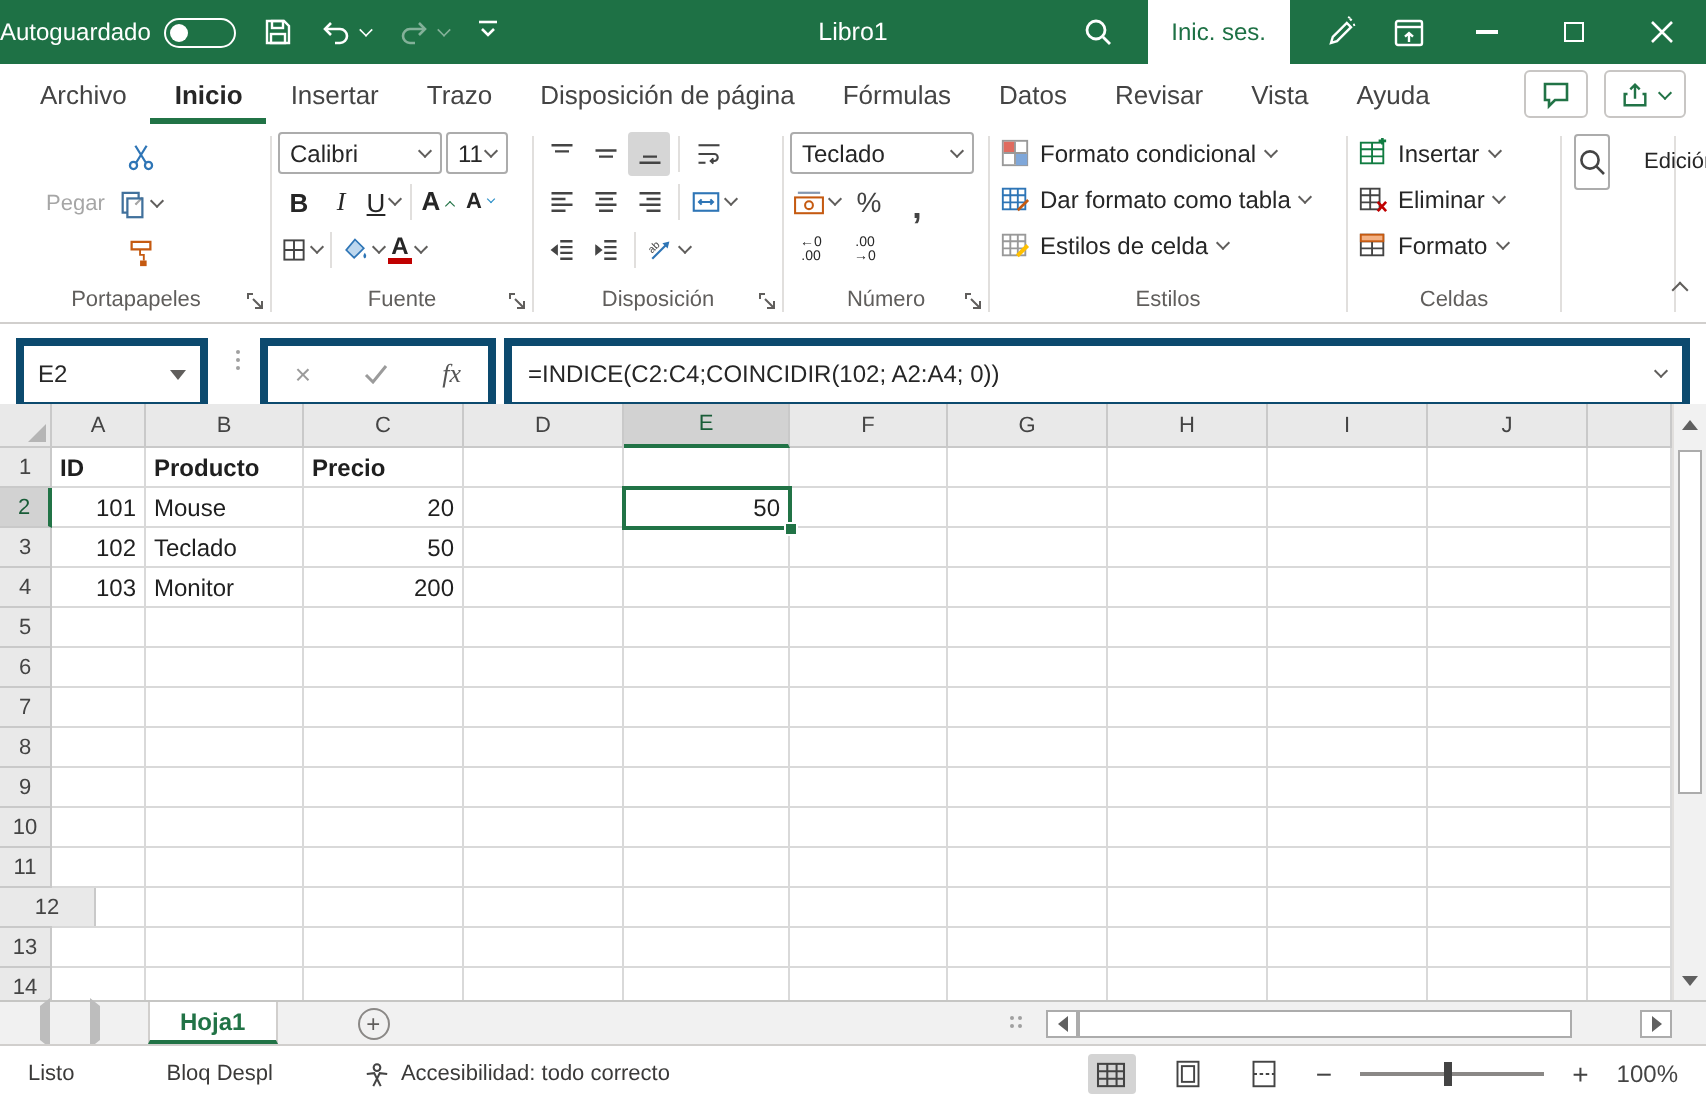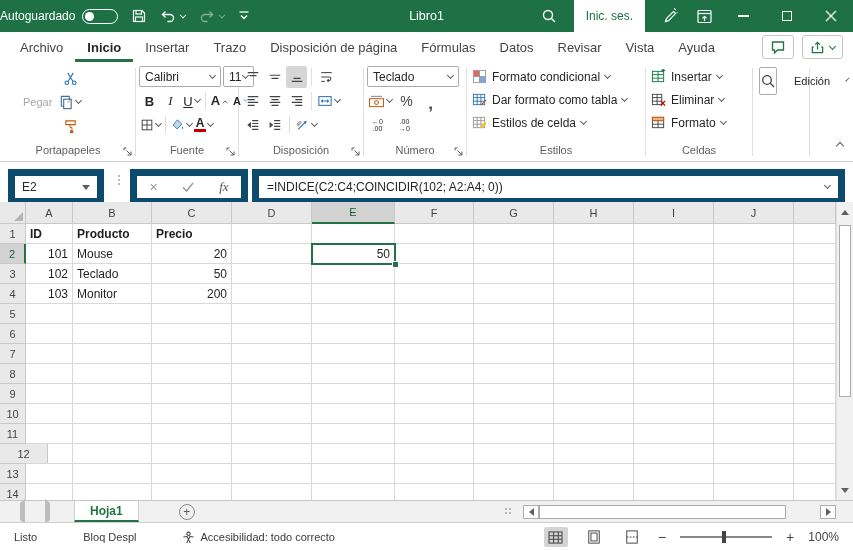--- a/index.html
+++ b/index.html
@@ -49,21 +49,21 @@
 .und{text-decoration:underline;font-size:13px;color:#262626}
 .fcA{font-weight:700;font-size:12px;color:#262626;line-height:10px}
 .redbar{width:12px;height:3px;background:#C00000;margin-top:1px}
 .bigbtn{display:flex;flex-direction:row;align-items:center;gap:17px}
 .stylerow{position:absolute;left:4px;height:23px;display:flex;align-items:center;gap:5px;font-size:12px;color:#262626;white-space:nowrap}
 .vline{width:1px;height:18px;background:#E1DFDD;margin:0 3px}
 .dec2{font-size:7px;line-height:7px;color:#262626;text-align:center}
 
 
 .fbar{position:absolute;top:162px;left:0;right:0;height:40px;background:#fff}
-.fbox{position:absolute;top:7px;height:36px;background:#fff;border:7px solid #0c4a6e;display:flex;align-items:center;font-size:12px;color:#262626}
+.fbox{position:absolute;top:7px;height:36px;background:#fff;border:4px solid #0c4a6e;display:flex;align-items:center;font-size:12px;color:#262626}
 .dots3{position:absolute;top:13px;display:flex;flex-direction:column;gap:2px}
 .dots3 i{width:2px;height:2px;border-radius:50%;background:#A0A0A0}
 .fxi{font-family:"Liberation Serif",serif;font-style:italic;font-size:13px;color:#555}
 
 
 #sheet-grid{position:absolute;top:202px;left:0;width:836px;height:298px;background:#fff;overflow:hidden;font-size:12px}
 .hcell{position:absolute;background:#E9E9E9;border-right:1px solid #C9C9C9;border-bottom:1px solid #C9C9C9;display:flex;align-items:center;justify-content:center;font-size:11px;color:#444}
 .hcell.selc{background:#D2D2D2;border-bottom:2px solid #217346;color:#185C37}
 .rhead{position:absolute;background:#E9E9E9;border-right:1px solid #C9C9C9;border-bottom:1px solid #C9C9C9;display:flex;align-items:center;justify-content:center;font-size:11px;color:#444}
 .rhead.selr{background:#D2D2D2;border-right:2px solid #217346;color:#185C37}
@@ -251,21 +251,21 @@
       <div class="glabel">
           <span>Portapapeles</span>
         <span class="launcher"><svg width="9" height="9" viewBox="0 0 9 9" stroke="#605E5C" stroke-width="1" fill="none">
               <path d="M1 3.5V1h2.5"></path>
               <path d="M3.5 3.5 8 8M8 4.5V8H4.5"></path>
             </svg></span>
       </div>
     </div>
     <div class="gdivider"></div>
 
-    <div class="rgroup" style="width:100px">
+    <div class="rgroup" style="width:128px">
       <div class="gcontent">
         <div class="rrow" style="top:3px;gap:2px">
           <span class="combo" style="width:82px">
               <span>Calibri</span>
               <span class="chevd"></span>
             </span>
           <span class="combo" style="width:31px">
               <span>11</span>
               <span class="chevd"></span>
             </span>

